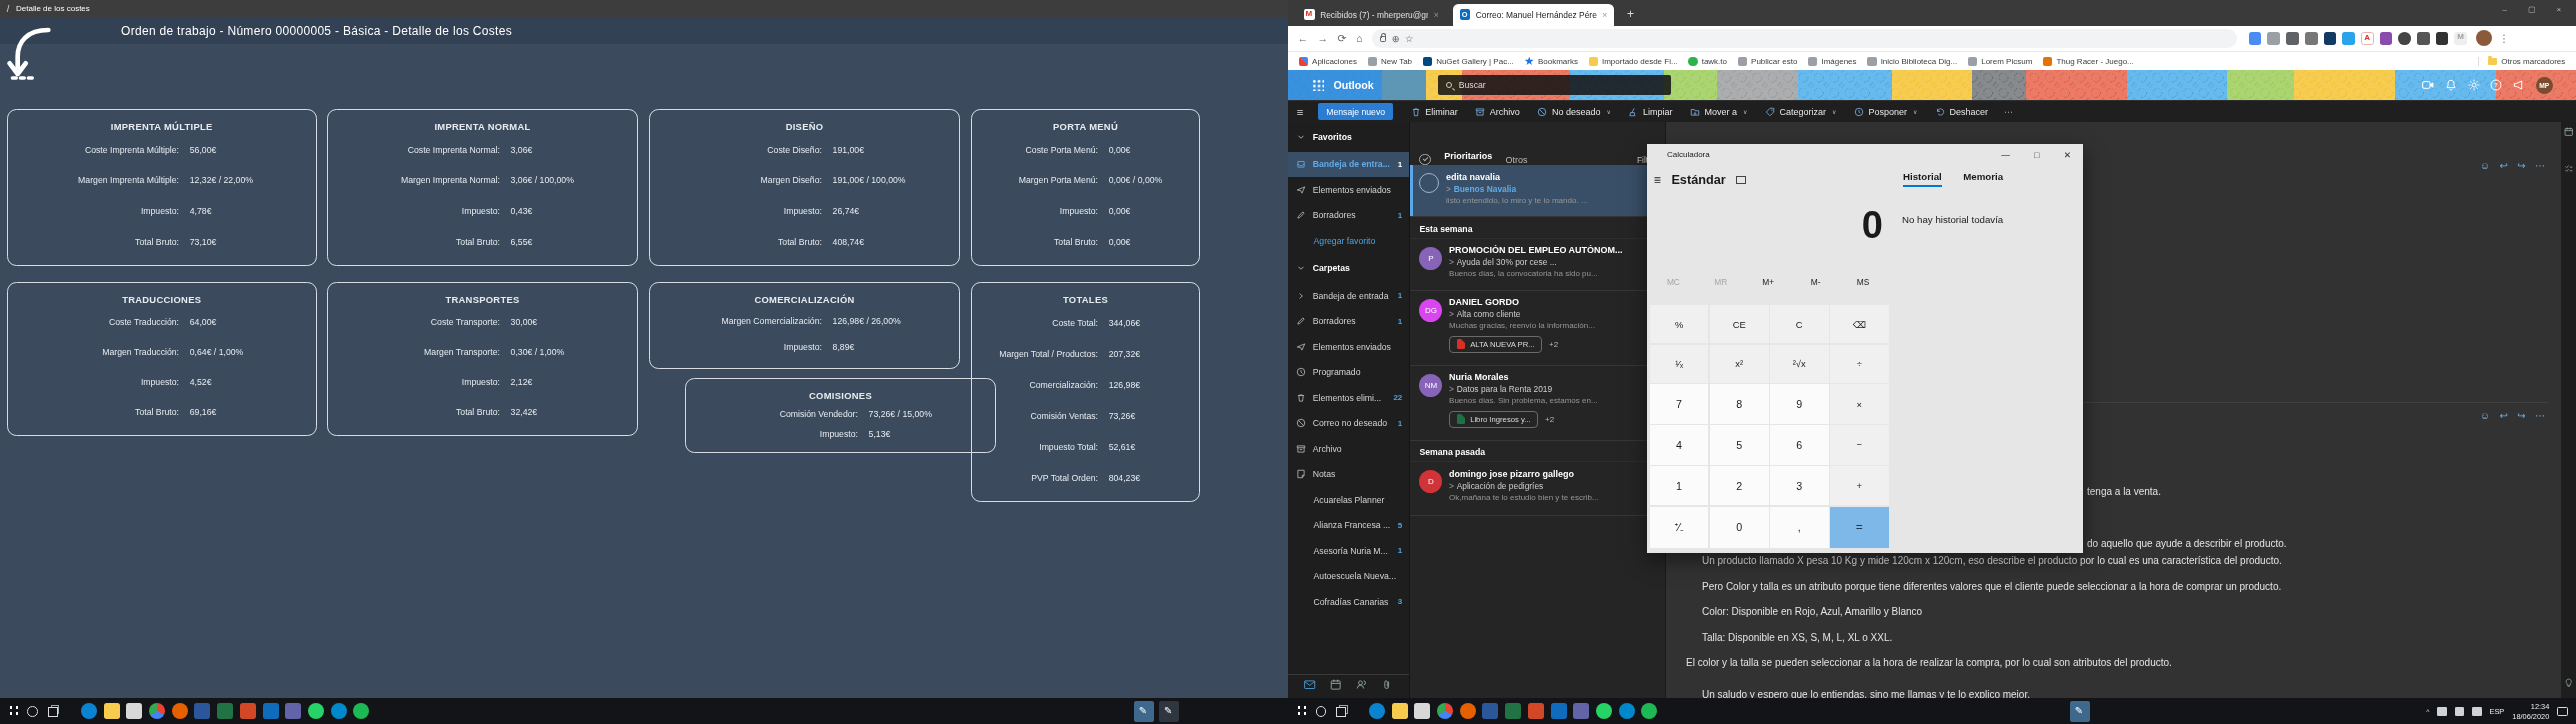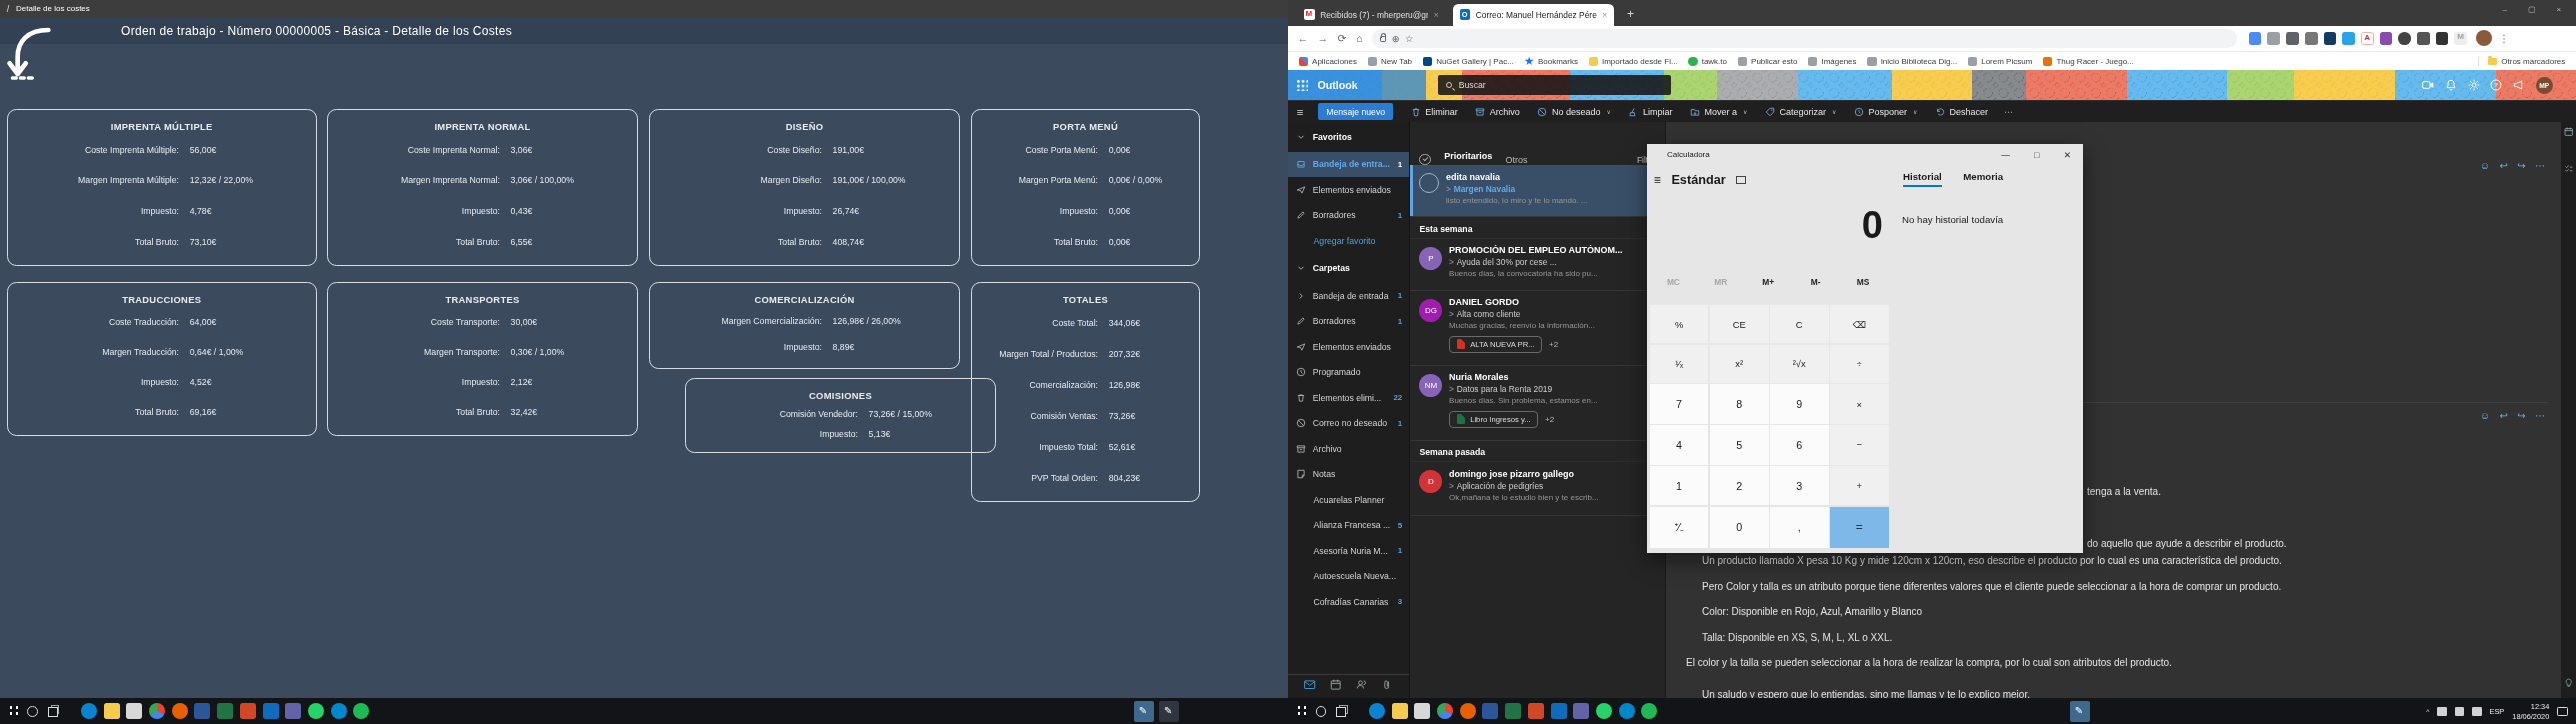--- a/index.html
+++ b/index.html
@@ -79,21 +79,21 @@
   .folder-ico { width:9.4px; height:7.4px; background:#f7cb4d; border-radius:1.3px; position:relative; }
   .folder-ico::before { content:""; position:absolute; top:-2px; left:0; width:4px; height:2px; background:#f7cb4d; border-radius:1.3px 1.3px 0 0; }
 
   
   .ol-header { position:absolute; left:0; top:70px; width:1288px; height:30px;
     background:
       repeating-radial-gradient(circle at 7.4px 7.4px, rgba(255,255,255,.28) 0 4px, rgba(255,255,255,0) 4.7px),
       linear-gradient(90deg,#2e9fe6 0 94px,#f3b90f 94px 174px,#e2492d 174px 282px,#2e9fe6 282px 376px,#8bc43c 376px 429px,#8a8d90 429px 510px,#2e9fe6 510px 604px,#f3b90f 604px 684px,#5a5e61 684px 738px,#e2492d 738px 839px,#2e9fe6 839px 939px,#8bc43c 939px 1006px,#f3b90f 1006px 1107px,#2e9fe6 1107px 1208px,#e2492d 1208px 1288px);
     background-size:15.4px 15.4px, 100% 100%; }
   .brandzone { position:absolute; left:0; top:0; width:138px; height:30px; background:rgba(43,132,216,.75);
-    display:flex; align-items:center; gap:9.4px; padding-left:8px; }
+    display:flex; align-items:center; gap:9.4px; padding-left:24px; }
   .waffle { width:12px; height:12px;
     background:radial-gradient(circle, #fff 1.1px, transparent 1.5px); background-size:4.7px 4.7px; }
   .brand { color:#fff; font-size:10.7px; font-weight:bold; }
   .searchbox { position:absolute; left:150px; top:5.4px; width:233px; height:19.5px; background:rgba(22,22,22,.88);
     border-radius:2px; color:#ddd; font-size:8.7px; display:flex; align-items:center; gap:6.7px; padding-left:8px; }
   .mag { width:6px; height:6px; border:1.1px solid #ccc; border-radius:50%; position:relative; }
   .mag::after { content:""; position:absolute; left:5.4px; top:5.4px; width:3.4px; height:1.1px; background:#ccc; transform:rotate(45deg); }
   .hdr-icons { position:absolute; right:23px; top:6.7px; display:flex; align-items:center; gap:10.7px; }
   .hico { width:12px; height:12px; display:block; }
   .mp-avatar { width:17.4px; height:17.4px; border-radius:50%; background:#7a4b2e; color:#fff; font-size:6.7px;
@@ -173,21 +173,21 @@
   .calc-ctl { margin-left:auto; display:flex; }
   .calc-ctl span { width:31px; height:21.5px; display:flex; align-items:center; justify-content:center; font-size:8.7px; color:#333; }
   .calc-menu { position:absolute; left:0; top:21.5px; height:29.5px; display:flex; align-items:center; gap:10.7px; padding-left:6.7px; }
   .calc-menu .mode { font-size:12.7px; font-weight:bold; }
   .pinbox { width:9.4px; height:8px; border:1px solid #444; position:relative; }
   .hist-tabs { position:absolute; left:256px; top:27px; display:flex; gap:21.5px; font-size:9.7px; font-weight:bold; }
   .hist-tabs .on { border-bottom:2px solid #0078d7; padding-bottom:3.4px; }
   .hist-empty { position:absolute; left:255px; top:70px; font-size:9.7px; }
   .display { position:absolute; left:0; top:60px; width:236px; text-align:right; font-size:38px; font-weight:bold; }
   .memrow { position:absolute; left:2.7px; top:133px; width:237px; display:flex; }
-  .memrow span { flex:1; text-align:center; font-size:8.4px; font-weight:bold; color:#222; }
+  .memrow span { flex:1; text-align:center; font-size:8.4px; font-weight:normal; color:#222; }
   .memrow span.dim { color:#a6a6a6; }
   .keys { position:absolute; left:2.7px; top:161px; width:239px; height:243px;
     display:grid; grid-template-columns:repeat(4,1fr); gap:1.3px; }
   .key { background:#fbfbfb; display:flex; align-items:center; justify-content:center; font-size:10.7px; }
   .key.fn { background:#f0f0f0; font-size:9.4px; }
   .key.eq { background:#7db8e8; color:#1a3a52; font-size:12px; }
 
   
   .taskbar { position:absolute; left:0; top:698px; width:2576px; height:27px; background:#121418; z-index:100; }
   .tb-start { position:absolute; top:0; height:27px; display:flex; align-items:center; gap:9.4px; }
@@ -744,35 +744,35 @@
         <div class="ltabs">
           <span class="okcirc"></span>
           <span class="ltab-active">Prioritarios</span>
           <span>Otros</span>
           <span class="filtro">Filtro</span>
         </div>
         <div class="msg sel" style="height:52px">
           <span class="avatar ring"></span>
           <div class="mtxt">
             <div class="msender">edita navalia</div>
-            <div class="msub blue"><span class="gt">&gt;</span><span>Margen Navalia</span></div>
+            <div class="msub blue"><span class="gt">&gt;</span><span>Buenos Navalia</span></div>
             <div class="mprev">listo entendido, lo miro y te lo mando. ...</div>
           </div>
         </div>
         <div class="group">Esta semana</div>
         <div class="msg" style="height:52px">
           <span class="avatar" style="background:#8764b8">P</span>
           <div class="mtxt">
             <div class="msender">PROMOCIÓN DEL EMPLEO AUTÓNOM...</div>
             <div class="msub"><span class="gt">&gt;</span><span>Ayuda del 30% por cese ...</span></div>
             <div class="mprev">Buenos días, la convocatoria ha sido pu...</div>
           </div>
         </div>
         <div class="msg" style="height:75px">
-          <span class="avatar" style="background:#a21caf">DG</span>
+          <span class="avatar" style="background:#d946ef">DG</span>
           <div class="mtxt">
             <div class="msender">DANIEL GORDO</div>
             <div class="msub"><span class="gt">&gt;</span><span>Alta como cliente</span></div>
             <div class="mprev">Muchas gracias, reenvío la información...</div>
             <div class="chiprow">
               <span class="chip">
                   <span class="chipico pdf"></span>
                   <span>ALTA NUEVA PR...</span>
                 </span>
               <span class="plus2">+2</span>

